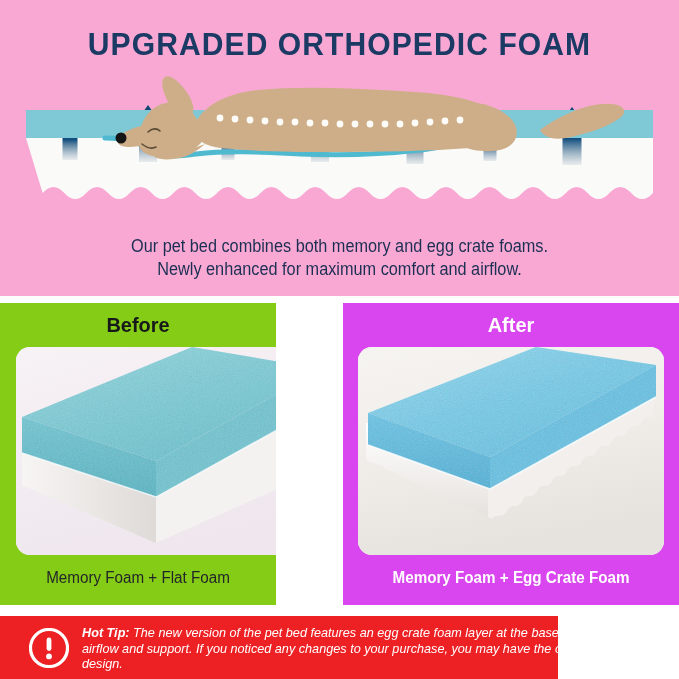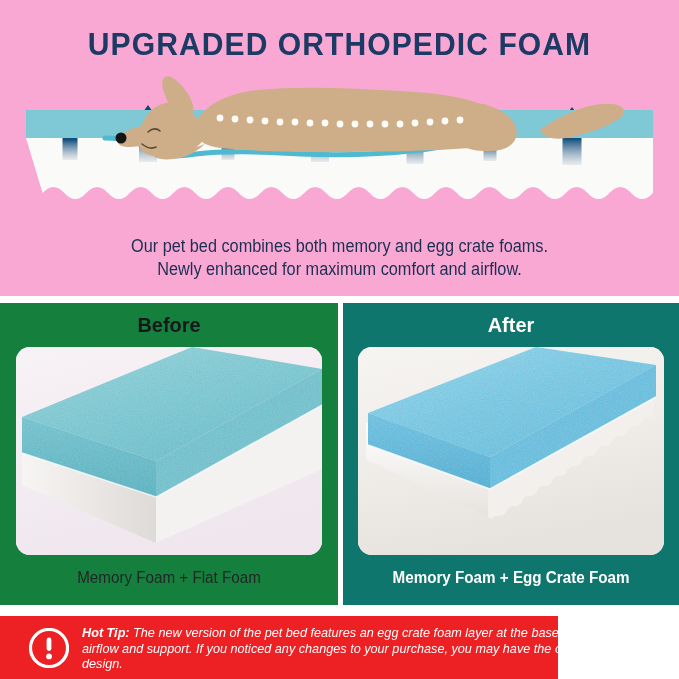--- a/index.html
+++ b/index.html
@@ -75,27 +75,27 @@
   }
 
   .panel {
     position: absolute;
     top: 0;
     height: 302px;
     overflow: hidden;
   }
   .panel.before {
     left: 0;
-    width: 338px;
-    background: #15803d;
+    width: 276px;
+    background: #84cc16;
   }
   .panel.after {
     left: 343px;
     width: 336px;
-    background: #0f766e;
+    background: #d946ef;
   }
 
   .panel-heading {
     position: absolute;
     top: 10px;
     left: 0; right: 0;
     text-align: center;
     font-family: "Liberation Sans Narrow", "Liberation Sans", sans-serif;
     font-weight: bold;
     font-size: 21px;

